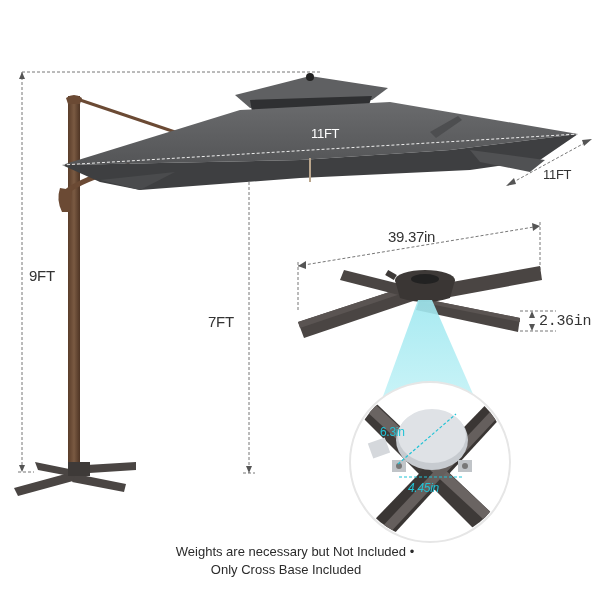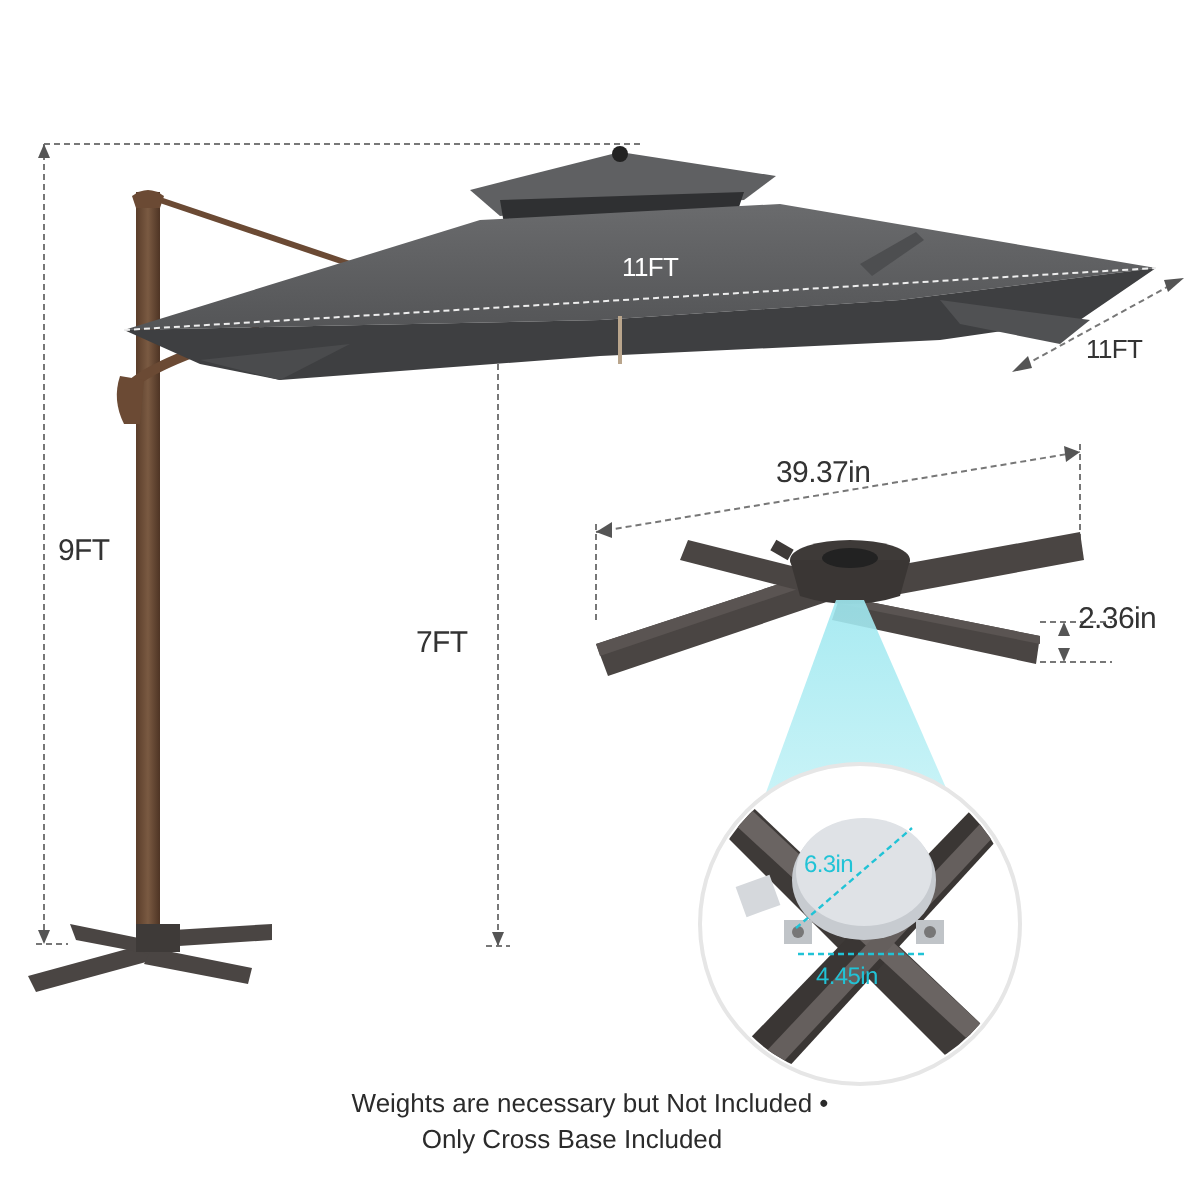--- a/index.html
+++ b/index.html
@@ -143,19 +143,19 @@
     </g>
   </g>
 </svg>
 
 
 <span class="lbl white" style="left:311px;top:126px;font-size:13px;">11FT</span>
 <span class="lbl" style="left:543px;top:167px;font-size:13px;">11FT</span>
 <span class="lbl" style="left:29px;top:267px;">9FT</span>
 <span class="lbl" style="left:208px;top:313px;text-align:right;">7FT</span>
 <span class="lbl" style="left:388px;top:228px;">39.37in</span>
-<span class="lbl" style="left:539px;top:301px;">2.36in</span>
-<span class="lbl cyan" style="left:402px;top:425px;text-align:center;">6.3in</span>
-<span class="lbl cyan" style="left:408px;top:481px;">4.45in</span>
+<span class="lbl" style="left:539px;top:313px;font-family:Liberation Mono, monospace;">2.36in</span>
+<span class="lbl cyan" style="left:380px;top:425px;text-align:center;">6.3in</span>
+<span class="lbl cyan" style="left:408px;top:481px;font-style:italic;">4.45in</span>
 
 <div class="note note1">Weights are necessary but Not Included •</div>
 <div class="note note2">Only Cross Base Included</div>
 </div>
 
 </body></html>

